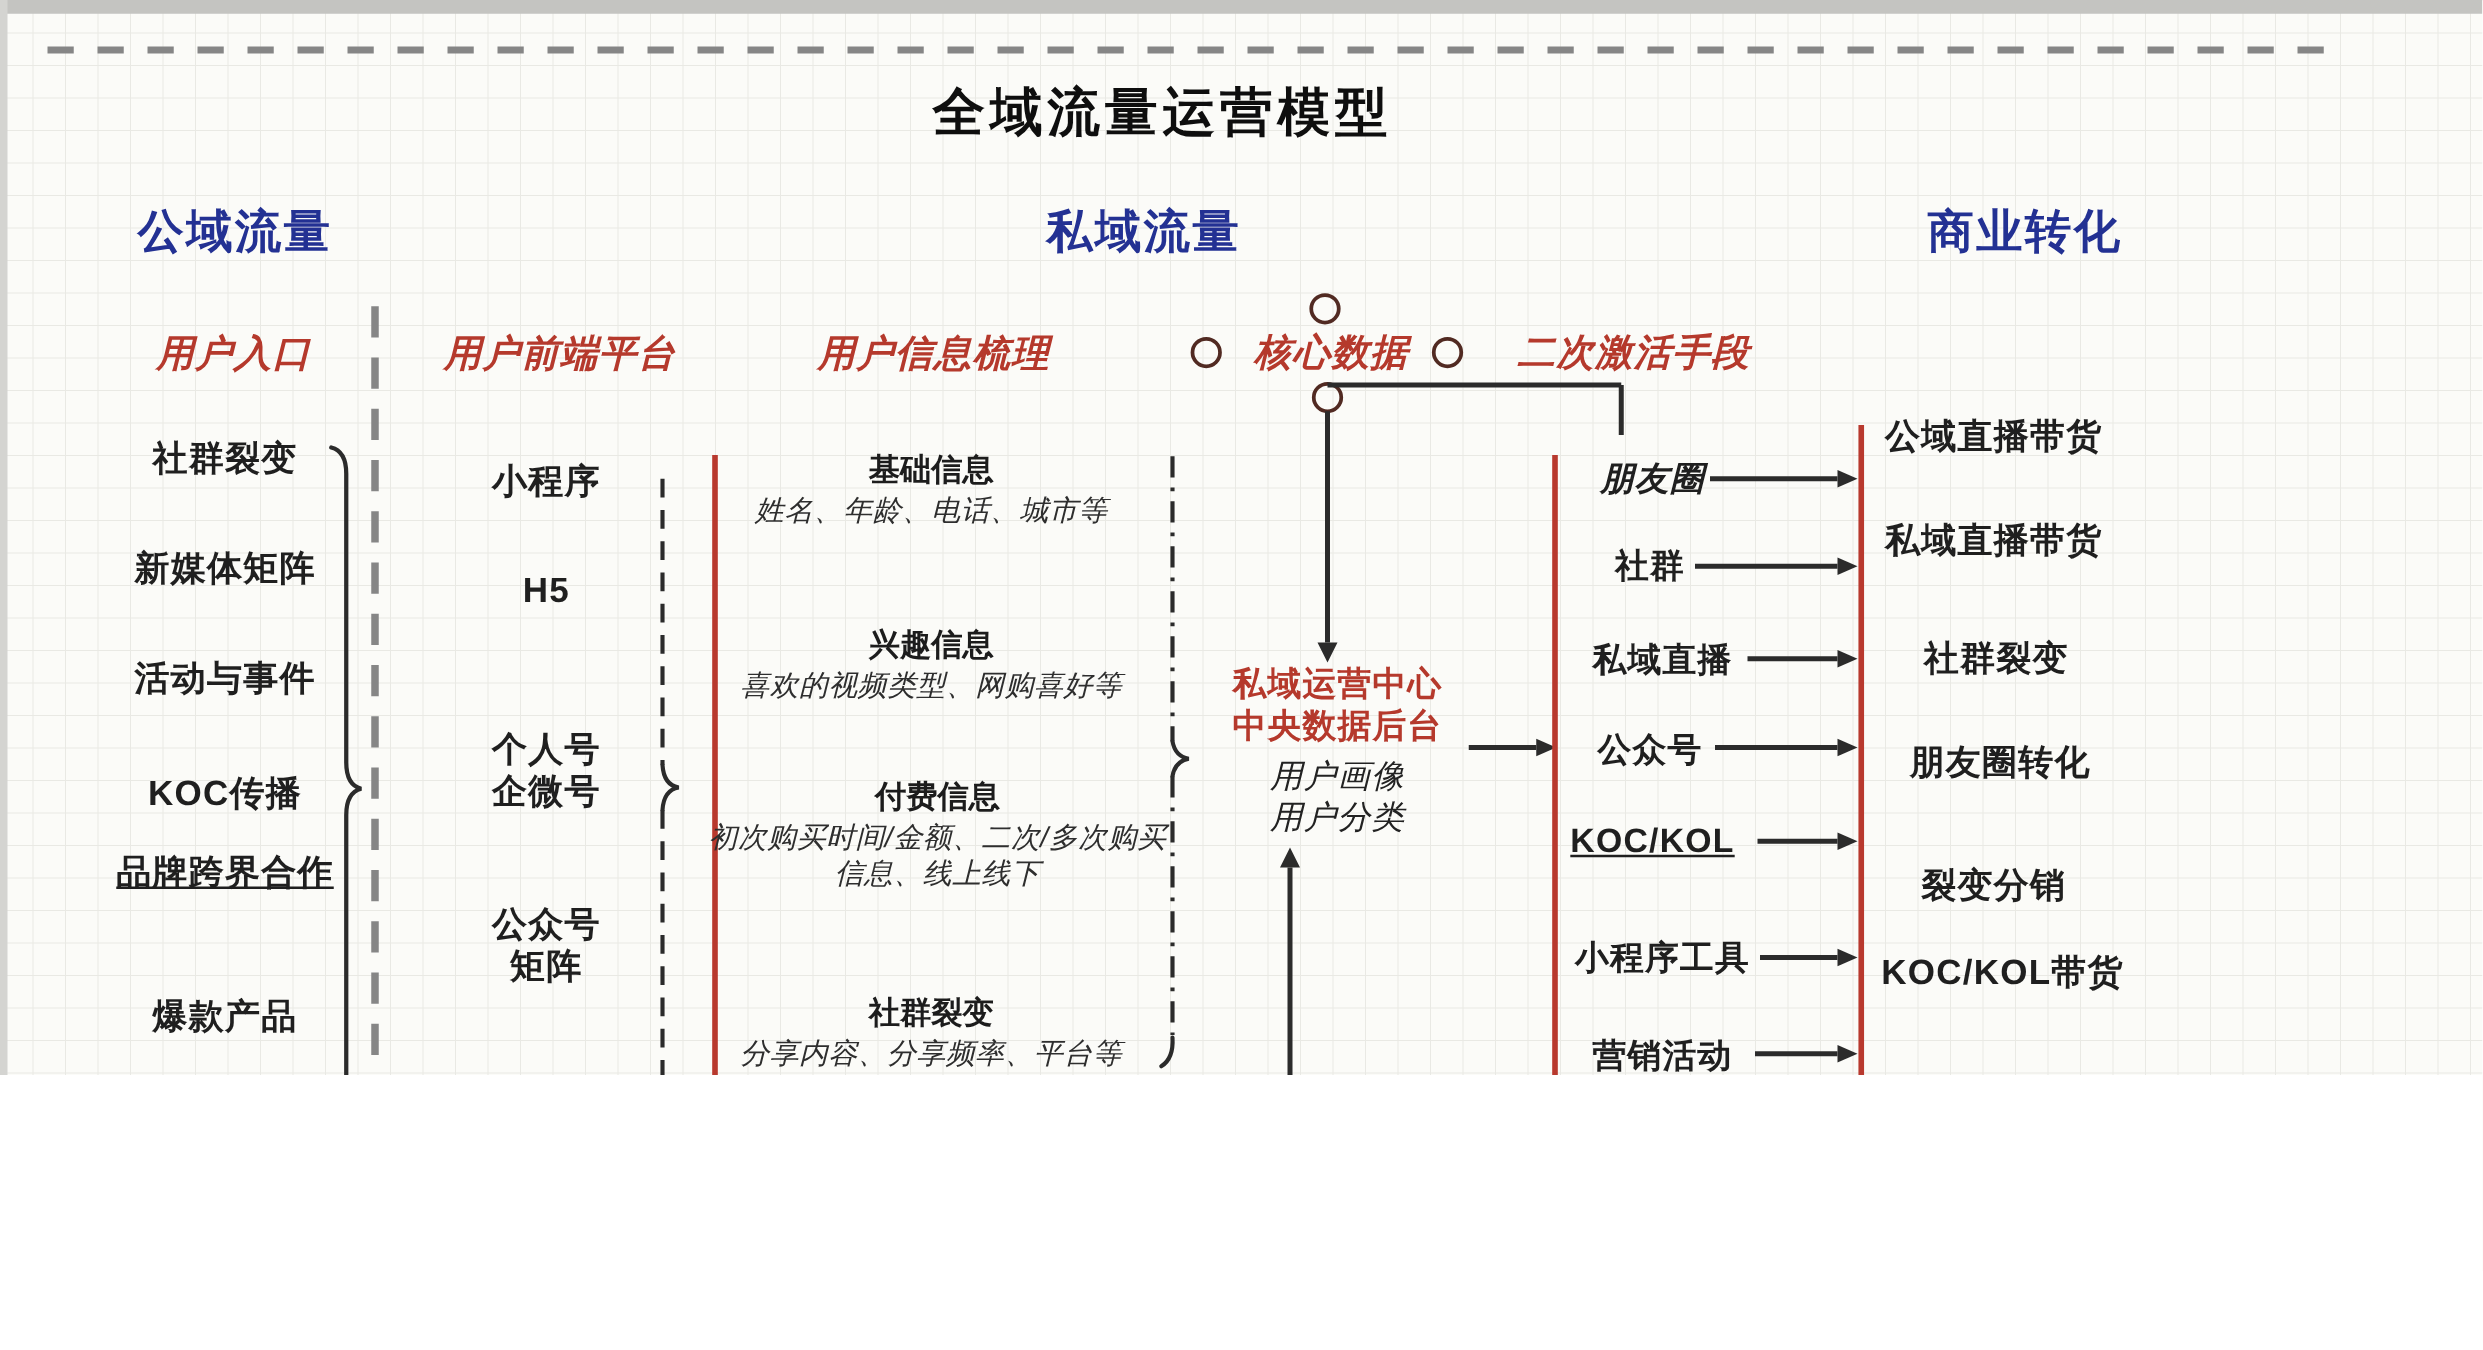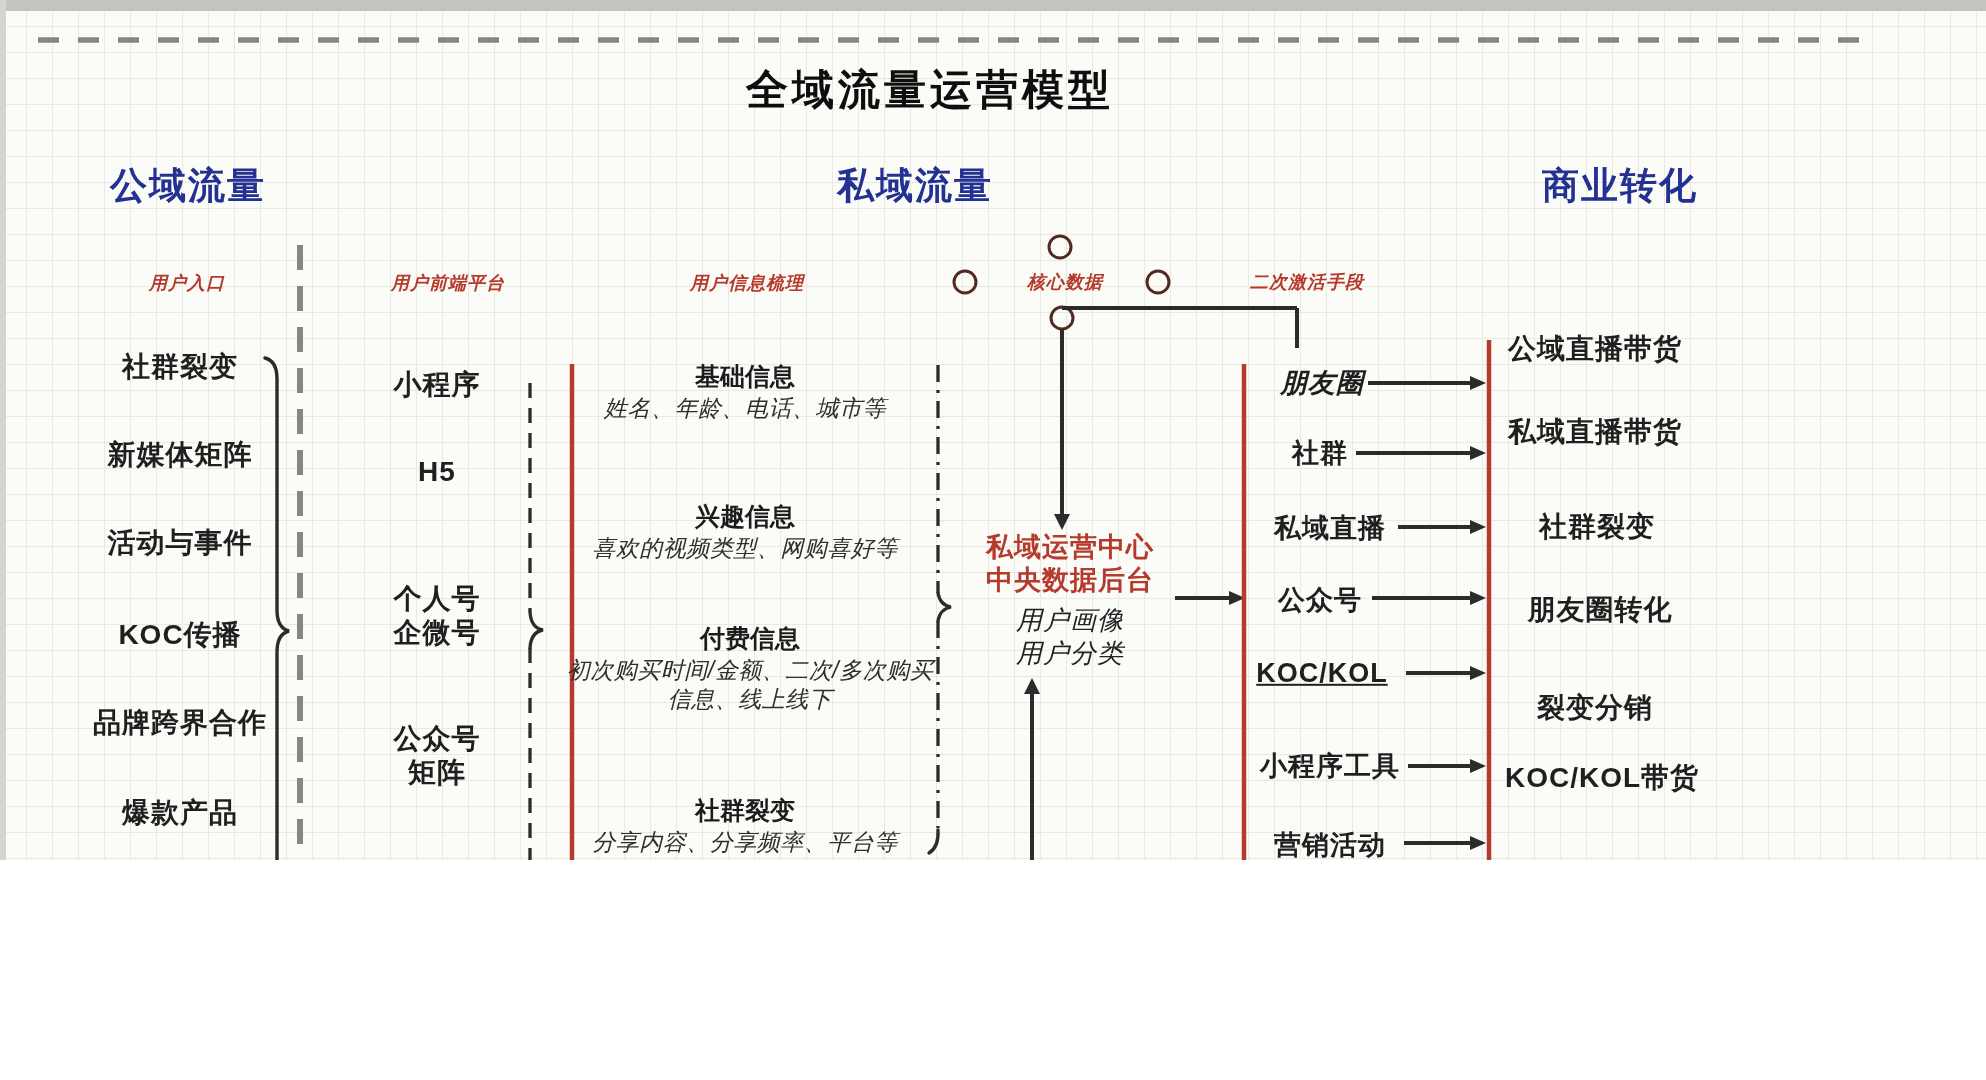--- a/index.html
+++ b/index.html
@@ -30,21 +30,21 @@
   .edge-left{position:absolute;left:0;top:0;width:6px;height:100%;background:#d4d4d1;}
   .ct{
     position:absolute;
     transform:translate(-50%,-50%);
     white-space:pre-line;
     text-align:center;
     line-height:1.2;
   }
   .title{font-size:42px;font-weight:800;color:#0e0e0e;letter-spacing:4px;}
   .header{font-size:37px;font-weight:800;color:var(--header_blue);letter-spacing:2px;}
-  .rlabel{font-size:18px;font-weight:700;font-style:italic;color:var(--label_red);letter-spacing:1px;}
+  .rlabel{font-size:30px;font-weight:700;font-style:italic;color:var(--label_red);letter-spacing:1px;}
   .item{font-size:28px;font-weight:600;letter-spacing:1px;color:var(--text_ink);line-height:1.2;}
   .item.sm{font-size:27px;}
   .ginfo{display:flex;flex-direction:column;gap:3px;}
   .ginfo .t{font-size:25px;font-weight:700;color:#1c1c1c;}
   .ginfo .d{font-size:23px;font-style:italic;color:#2e2e2e;letter-spacing:0.5px;line-height:1.25;}
   .core{display:flex;flex-direction:column;gap:2px;}
   .core .r{font-size:27px;font-weight:700;color:var(--label_red);letter-spacing:1px;line-height:1.15;}
   .core .s{font-size:26px;font-style:italic;color:#222;letter-spacing:1px;line-height:1.2;}
   .core .s.first{margin-top:7px;}
   svg.overlay{position:absolute;left:0;top:0;width:1986px;height:1080px;}
@@ -127,21 +127,21 @@
   <div class="ct rlabel" style="left:187px;top:284px;">用户入口</div>
   <div class="ct rlabel" style="left:448px;top:284px;">用户前端平台</div>
   <div class="ct rlabel" style="left:747px;top:284px;">用户信息梳理</div>
   <div class="ct rlabel" style="left:1065px;top:283px;">核心数据</div>
   <div class="ct rlabel" style="left:1307px;top:283px;">二次激活手段</div>
 
   <div class="ct item" style="left:180px;top:367px;">社群裂变</div>
   <div class="ct item" style="left:180px;top:455px;">新媒体矩阵</div>
   <div class="ct item" style="left:180px;top:543px;">活动与事件</div>
   <div class="ct item" style="left:180px;top:635px;">KOC传播</div>
-  <div class="ct item" style="left:180px;top:723px;">品牌跨界合作</div>
+  <div class="ct item" style="left:180px;top:698px;text-decoration:underline;">品牌跨界合作</div>
   <div class="ct item" style="left:180px;top:813px;">爆款产品</div>
   <div class="ct item" style="left:180px;top:900px;">公域平台</div>
 
   <div class="ct item" style="left:437px;top:385px;">小程序</div>
   <div class="ct item" style="left:437px;top:472px;">H5</div>
   <div class="ct item" style="left:437px;top:616px;">个人号
 企微号</div>
   <div class="ct item" style="left:437px;top:756px;">公众号
 矩阵</div>
   <div class="ct item" style="left:437px;top:877px;">社群</div>

